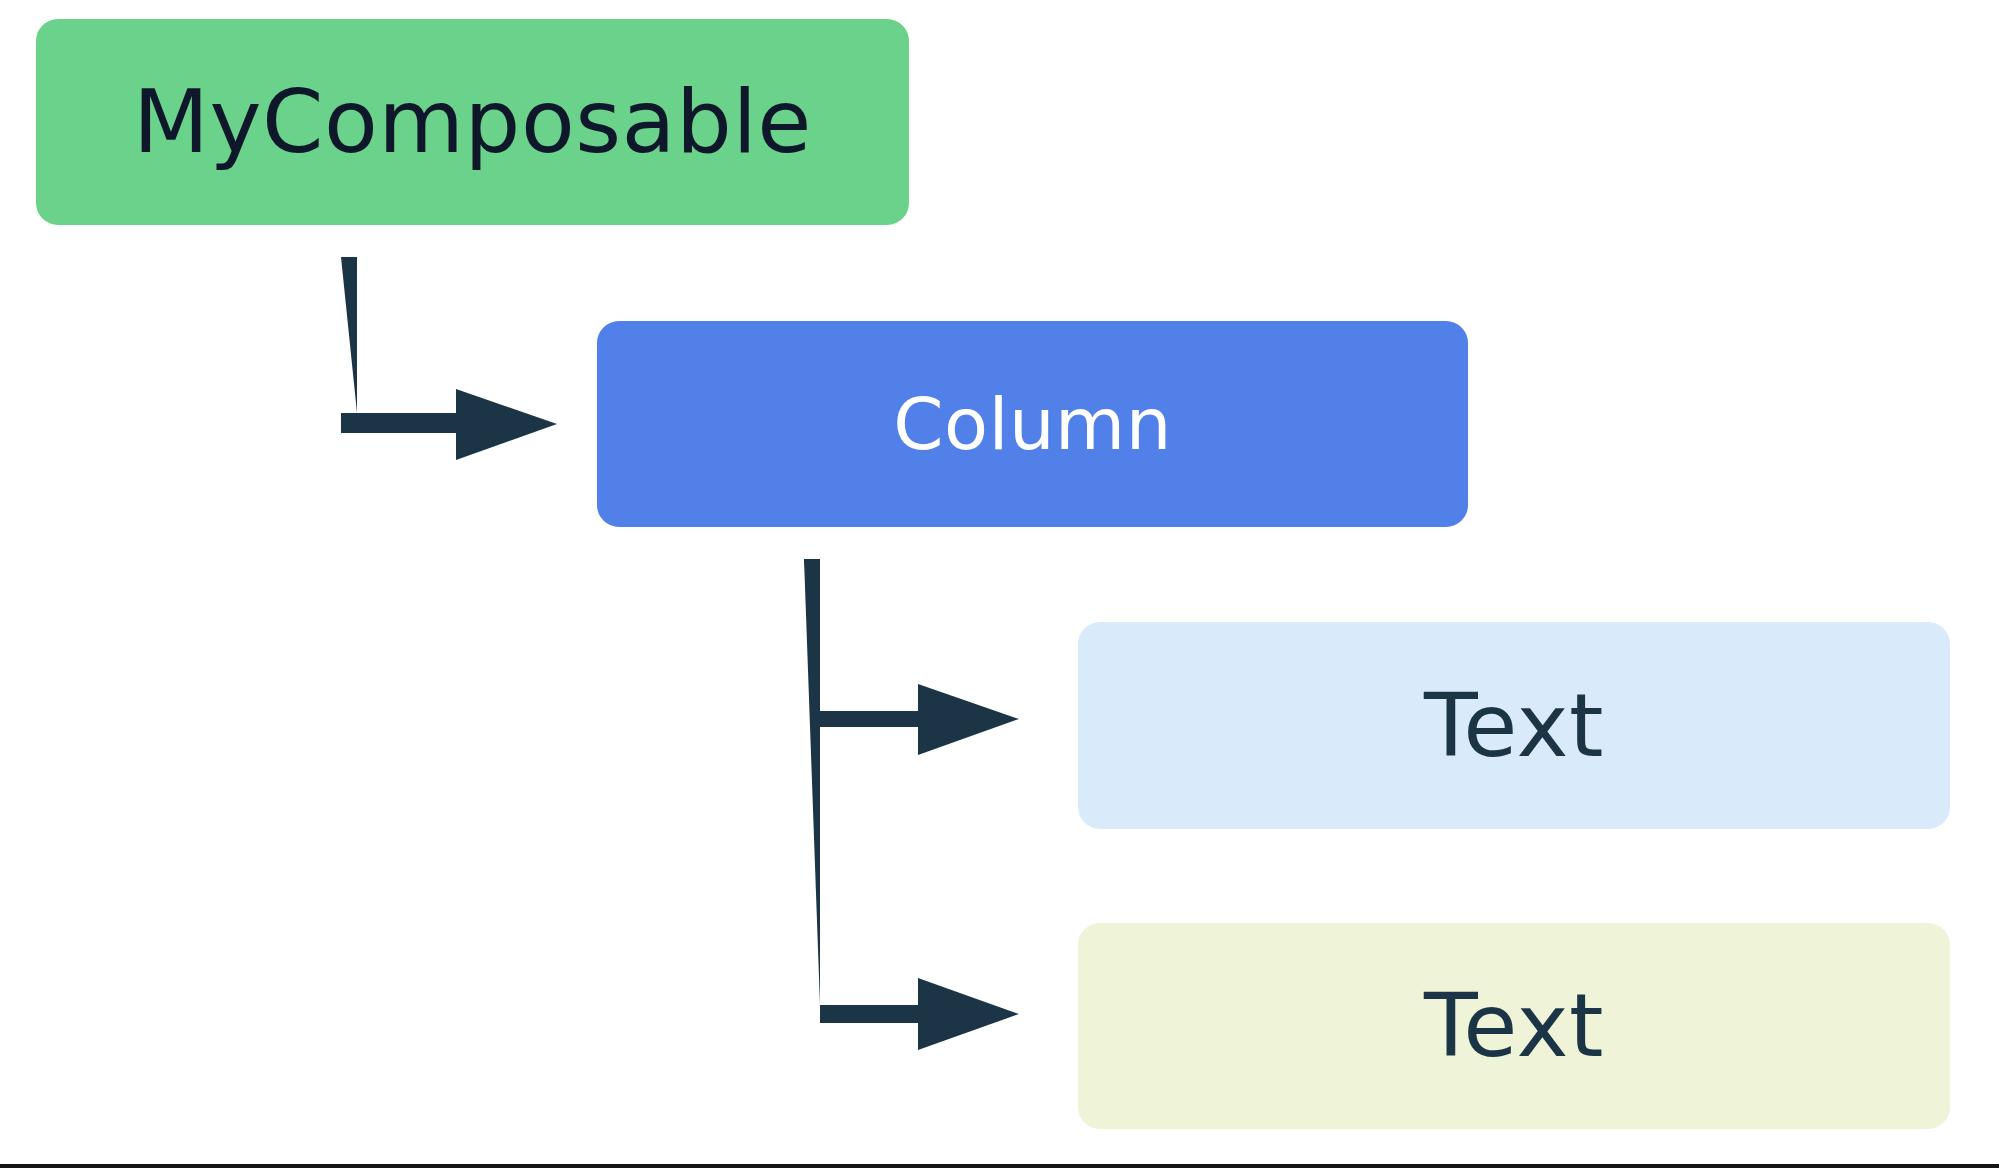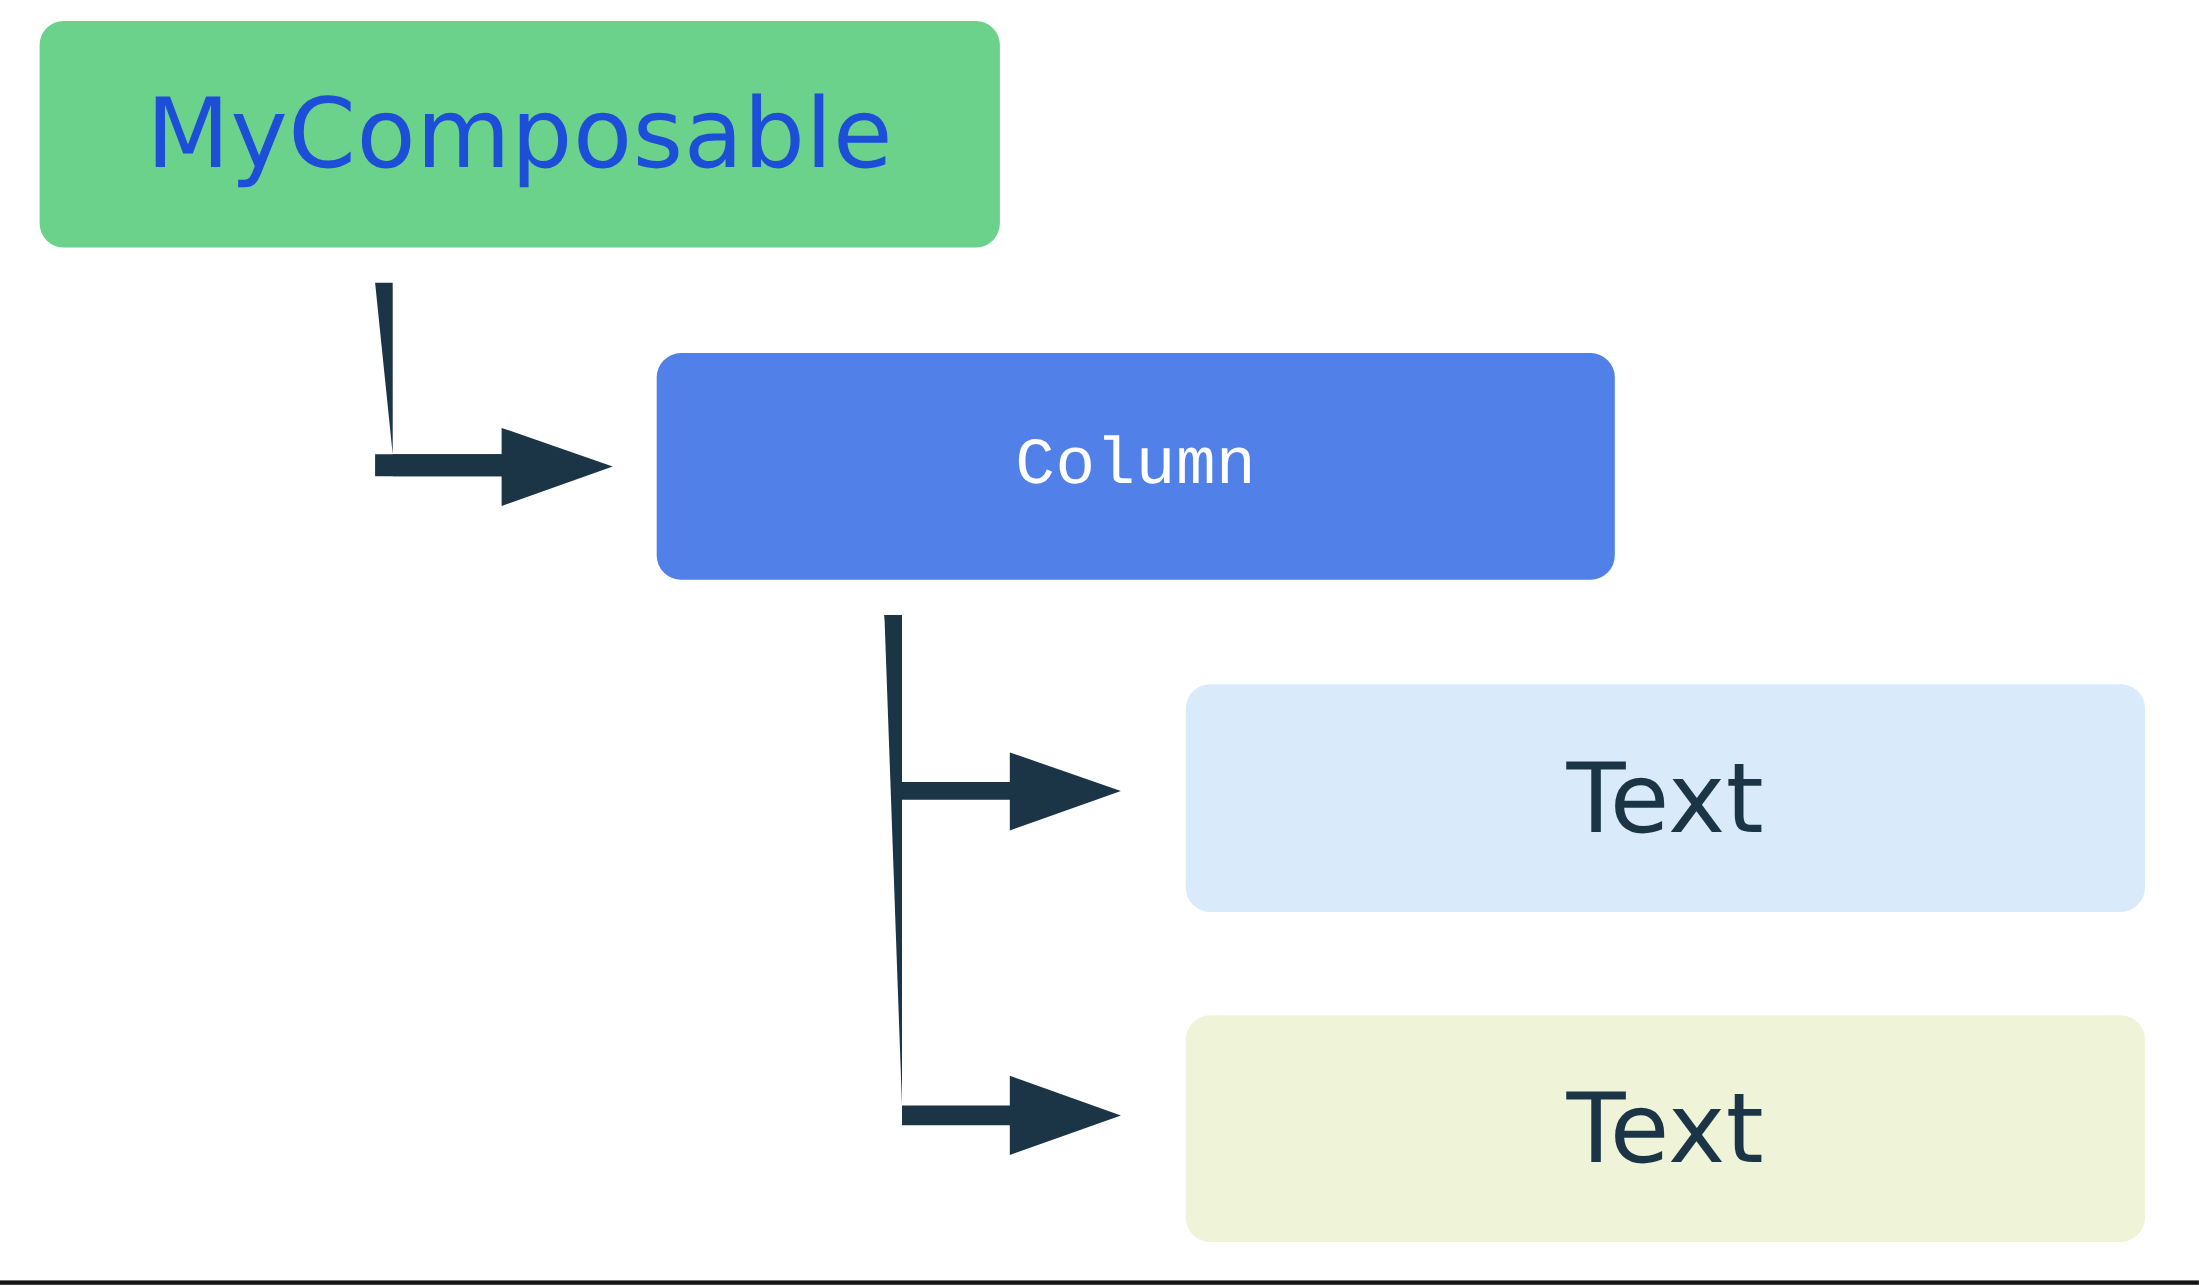--- a/index.html
+++ b/index.html
@@ -45,21 +45,21 @@
   #node-root {
     left: 36px;  top: 19px;
     width: 873px; height: 206px;
   }
   #node-root .node-label { font-size: 88px; }
 
   #node-column {
     left: 597px; top: 321px;
     width: 871px; height: 206px;
   }
-  #node-column .node-label { font-size: 60px; font-family: Liberation Mono, monospace; }
+  #node-column .node-label { font-size: 72px; }
 
   #node-text-1 {
     left: 1078px; top: 622px;
     width: 872px; height: 207px;
   }
   #node-text-1 .node-label { font-size: 88px; }
 
   #node-text-2 {
     left: 1078px; top: 923px;
     width: 872px; height: 206px;
@@ -92,21 +92,21 @@
       <polygon points="918,684 1019,719 918,755" fill="#1b3546"></polygon>
     </g>
 
     <g>
       <path d="M 804 559 h 16 v 464 h 110 v -18 h -110 z" fill="#1b3546"></path>
       <polygon points="918,978 1019,1014 918,1050" fill="#1b3546"></polygon>
     </g>
 
   </svg>
 
-  <div class="node" id="node-root" style="background: rgb(107, 210, 140); color: #1d4ed8; left: 36px; top: 19px; width: 873px; height: 206px;">
+  <div class="node" id="node-root" style="background: rgb(107, 210, 140); color: #0f172a; left: 36px; top: 19px; width: 873px; height: 206px;">
     <span class="node-label">MyComposable</span>
   </div>
 
   <div class="node" id="node-column" style="background: rgb(81, 129, 232); color: rgb(255, 255, 255); left: 597px; top: 321px; width: 871px; height: 206px;">
     <span class="node-label">Column</span>
   </div>
 
   <div class="node" id="node-text-1" style="background: rgb(217, 235, 251); color: rgb(27, 53, 70); left: 1078px; top: 622px; width: 872px; height: 207px;">
     <span class="node-label">Text</span>
   </div>

